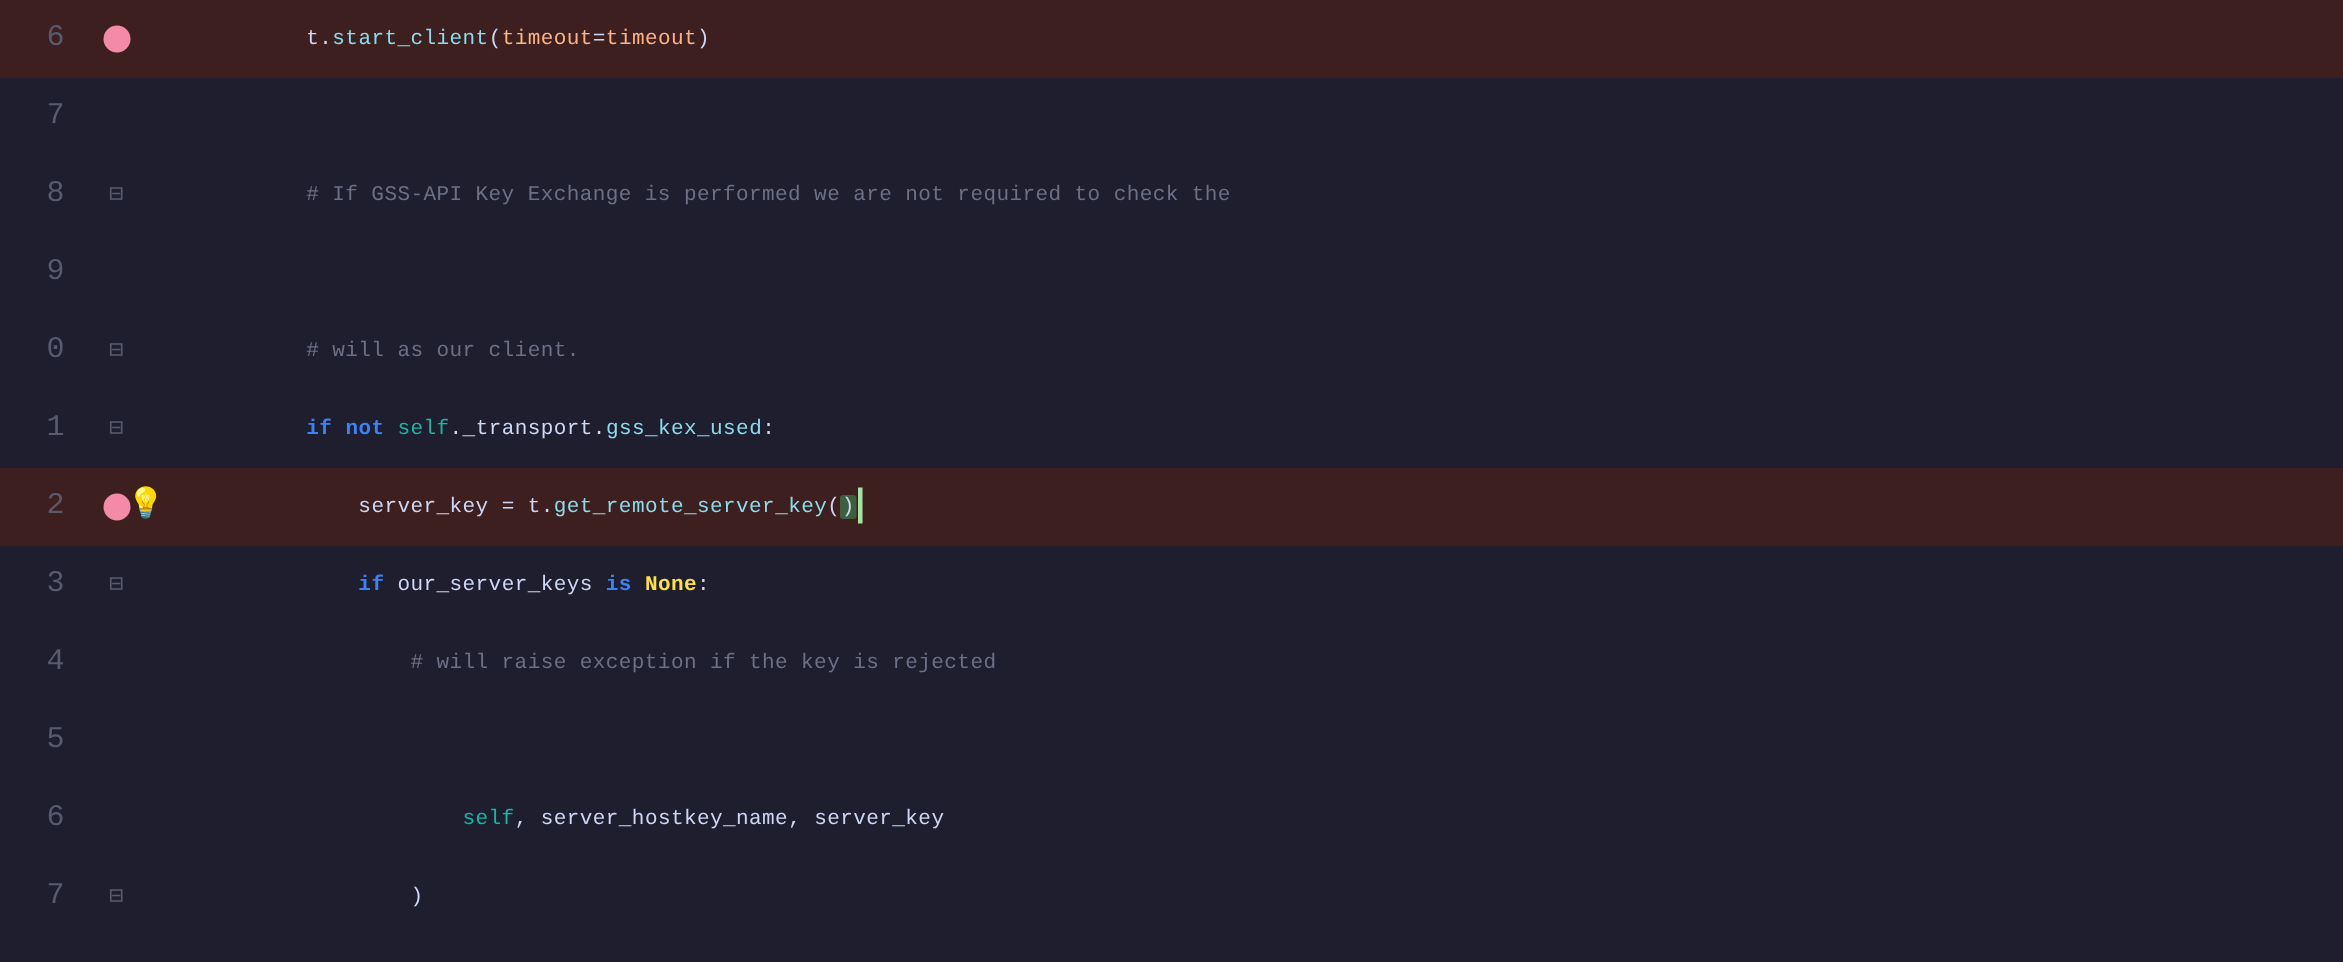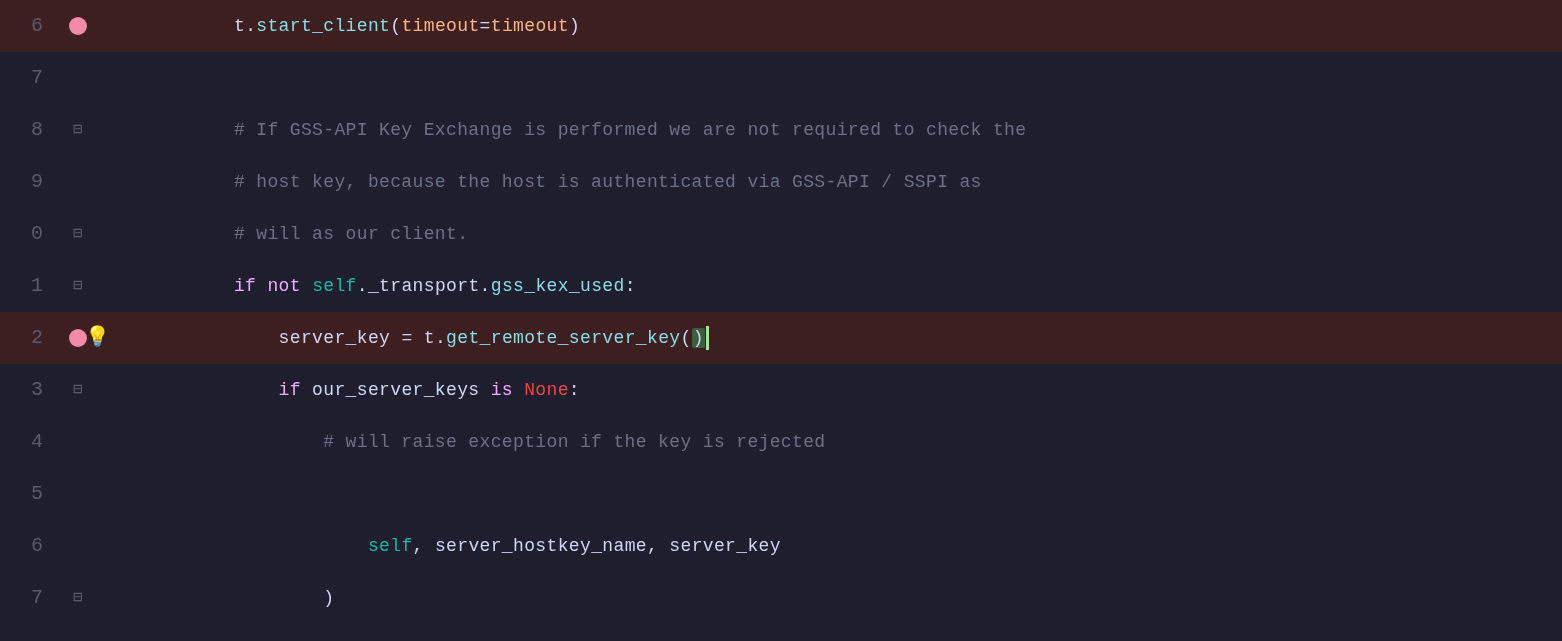--- a/index.html
+++ b/index.html
@@ -67,34 +67,34 @@
       font-size: 18px;
     }
 
     .fold-arrow {
       color: #585b70;
       font-size: 16px;
     }
 
     .code-content {
       white-space: pre;
-      font-size: 18px;
+      font-size: 14px;
       letter-spacing: 0.02em;
     }
 
     
-    .kw { color: #f0abfc; } 
+    .kw { color: #3b82f6; font-weight: bold; } 
     .method { color: #89dceb; }
     .comment { color: #6c7086; }
     .param-kw { color: #fab387; } 
     .param-val { color: #fab387; }
     .self-kw { color: #14b8a6; } 
     .attr { color: #cdd6f4; }
     .punct { color: #cdd6f4; }
-    .none-kw { color: #ef4444; }
+    .none-kw { color: #fde047; font-weight: bold; }
     .cursor {
       display: inline-block;
       background-color: #a6e3a1;
       width: 3px;
       height: 24px;
       vertical-align: middle;
       margin-left: 1px;
     }
     .highlight-bracket {
       background-color: #3e5f3e;
@@ -127,21 +127,20 @@
       <div class="line-num">8</div>
       <div class="line-icon-cell">
         <span class="fold-arrow">⊟</span>
       </div>
       <div class="code-content"><span class="comment">            # If GSS-API Key Exchange is performed we are not required to check the</span></div>
     </div>
 
     <div class="line">
       <div class="line-num">9</div>
       <div class="line-icon-cell"></div>
-      <div class="code-content"><span class="comment">            # host key, because the host is authenticated via GSS-API / SSPI as</span></div>
     </div>
 
     <div class="line">
       <div class="line-num">0</div>
       <div class="line-icon-cell">
         <span class="fold-arrow">⊟</span>
       </div>
       <div class="code-content"><span class="comment">            # will as our client.</span></div>
     </div>
 

